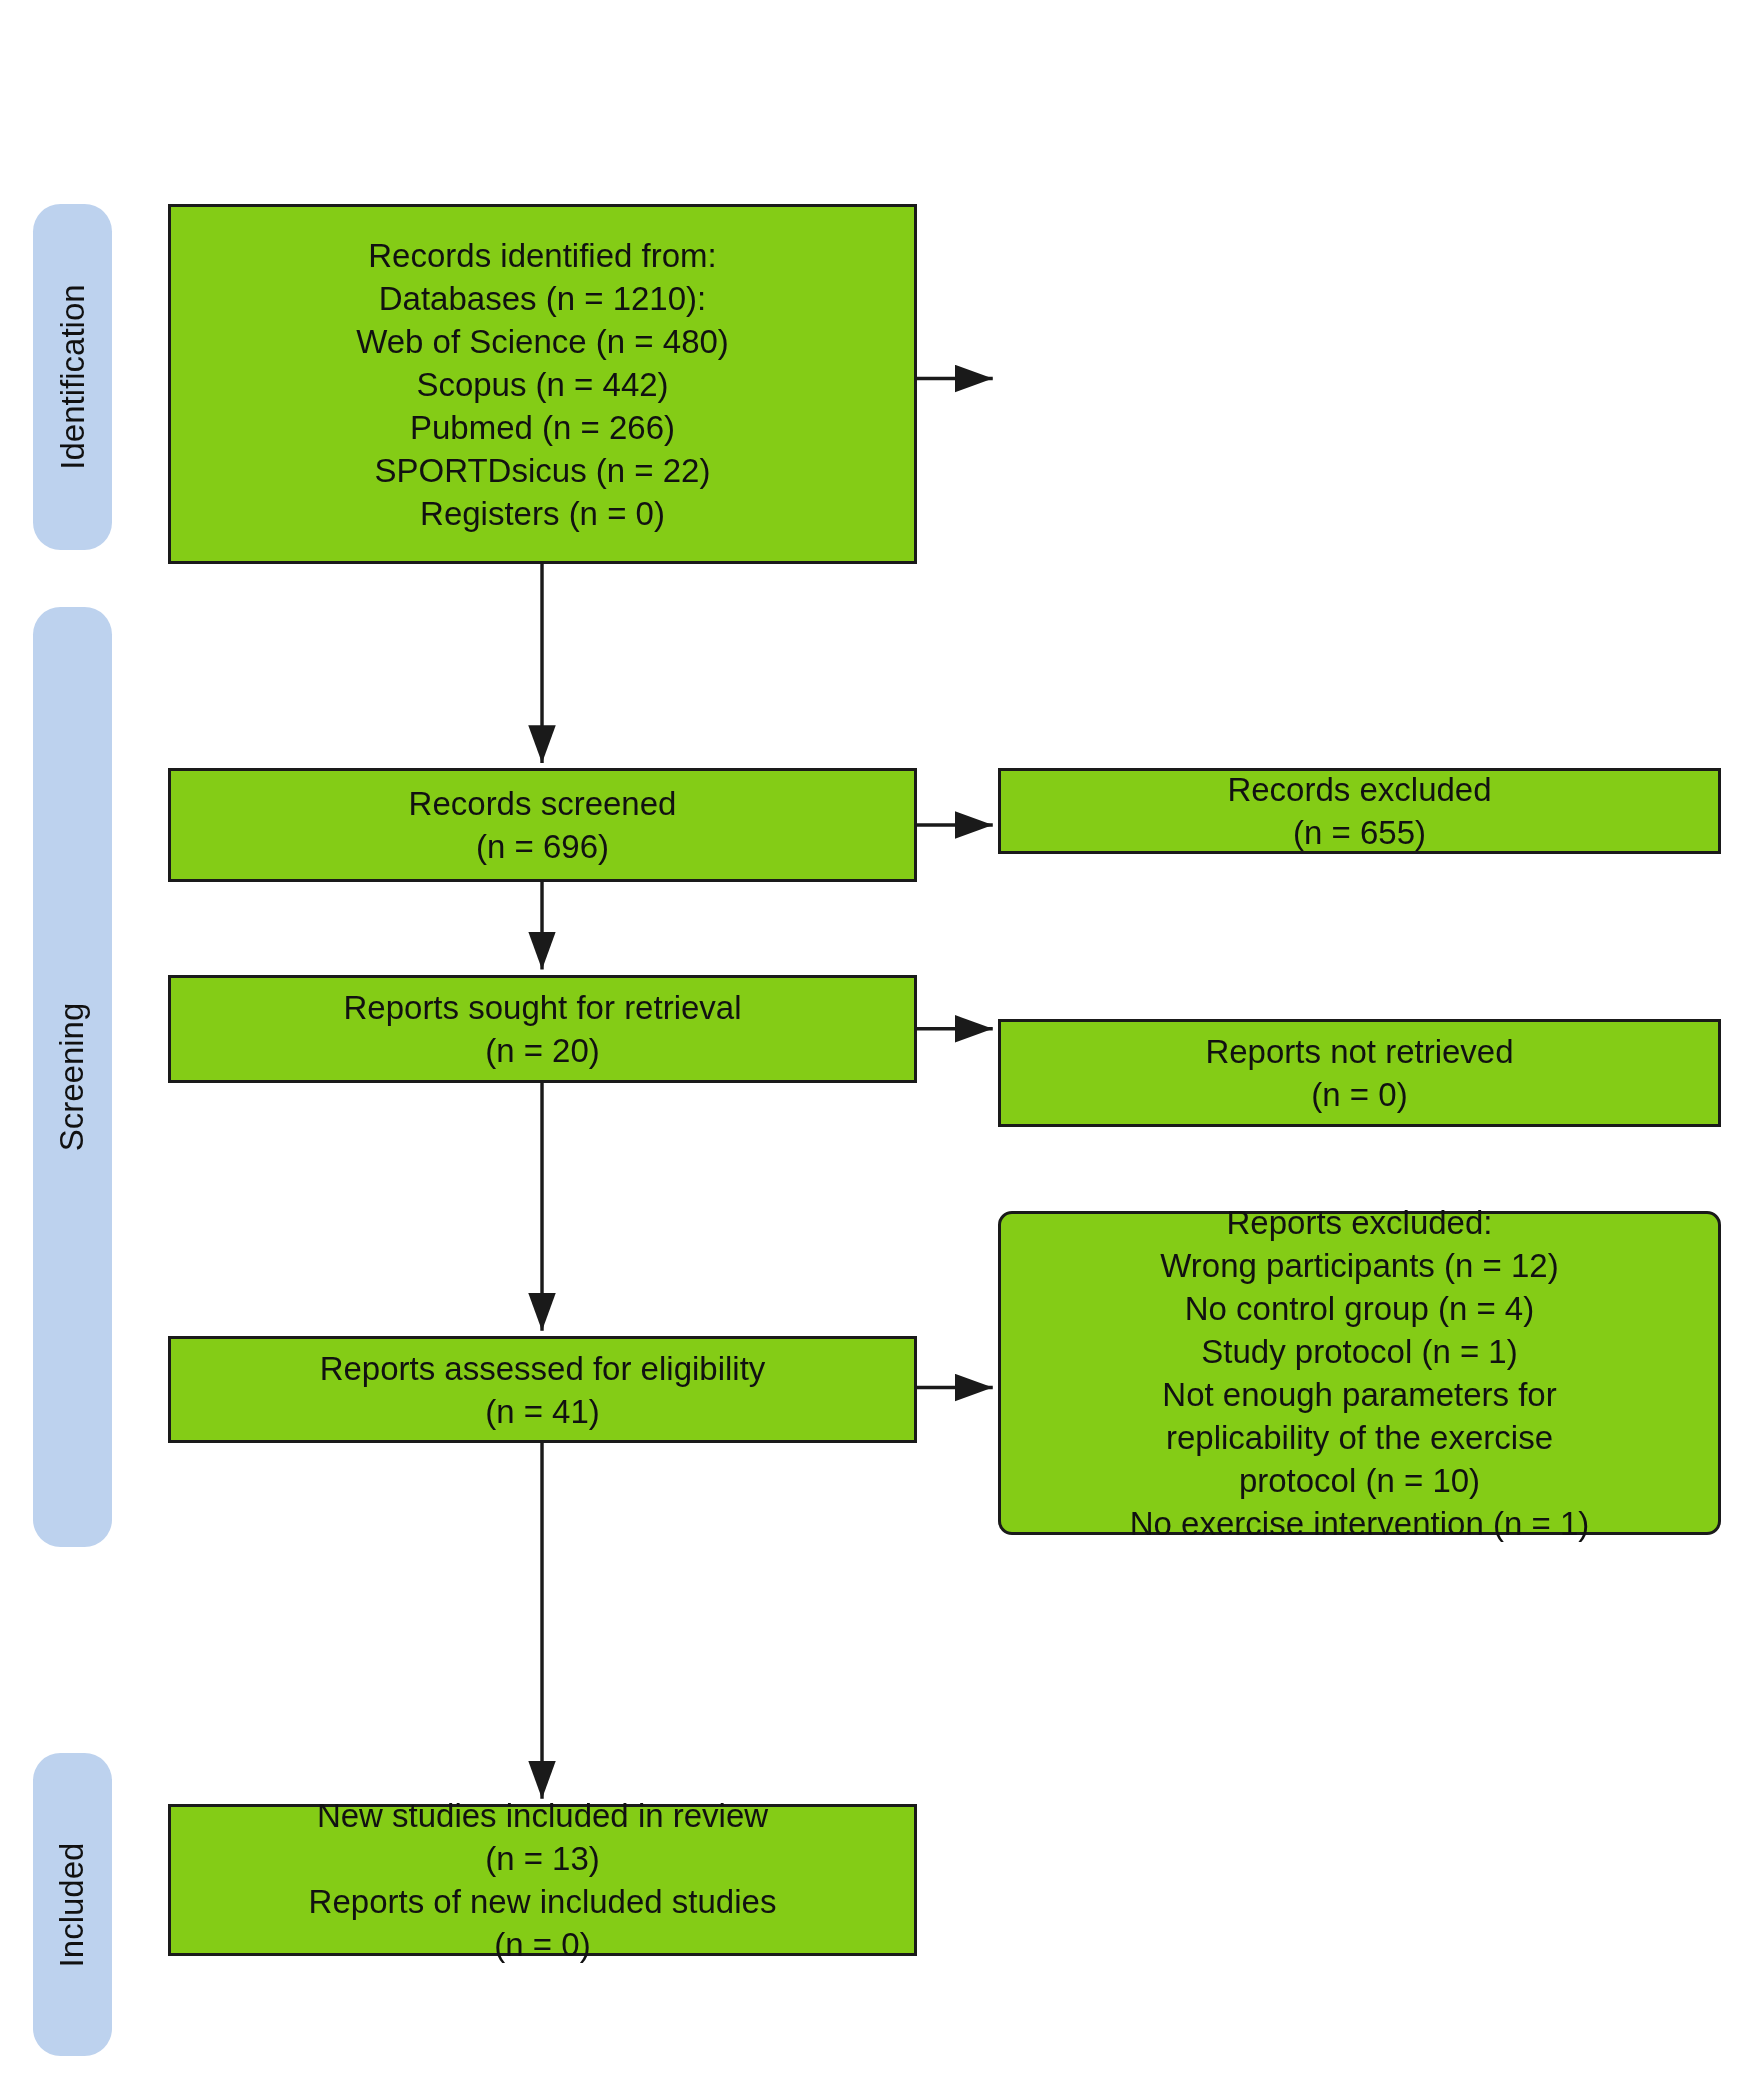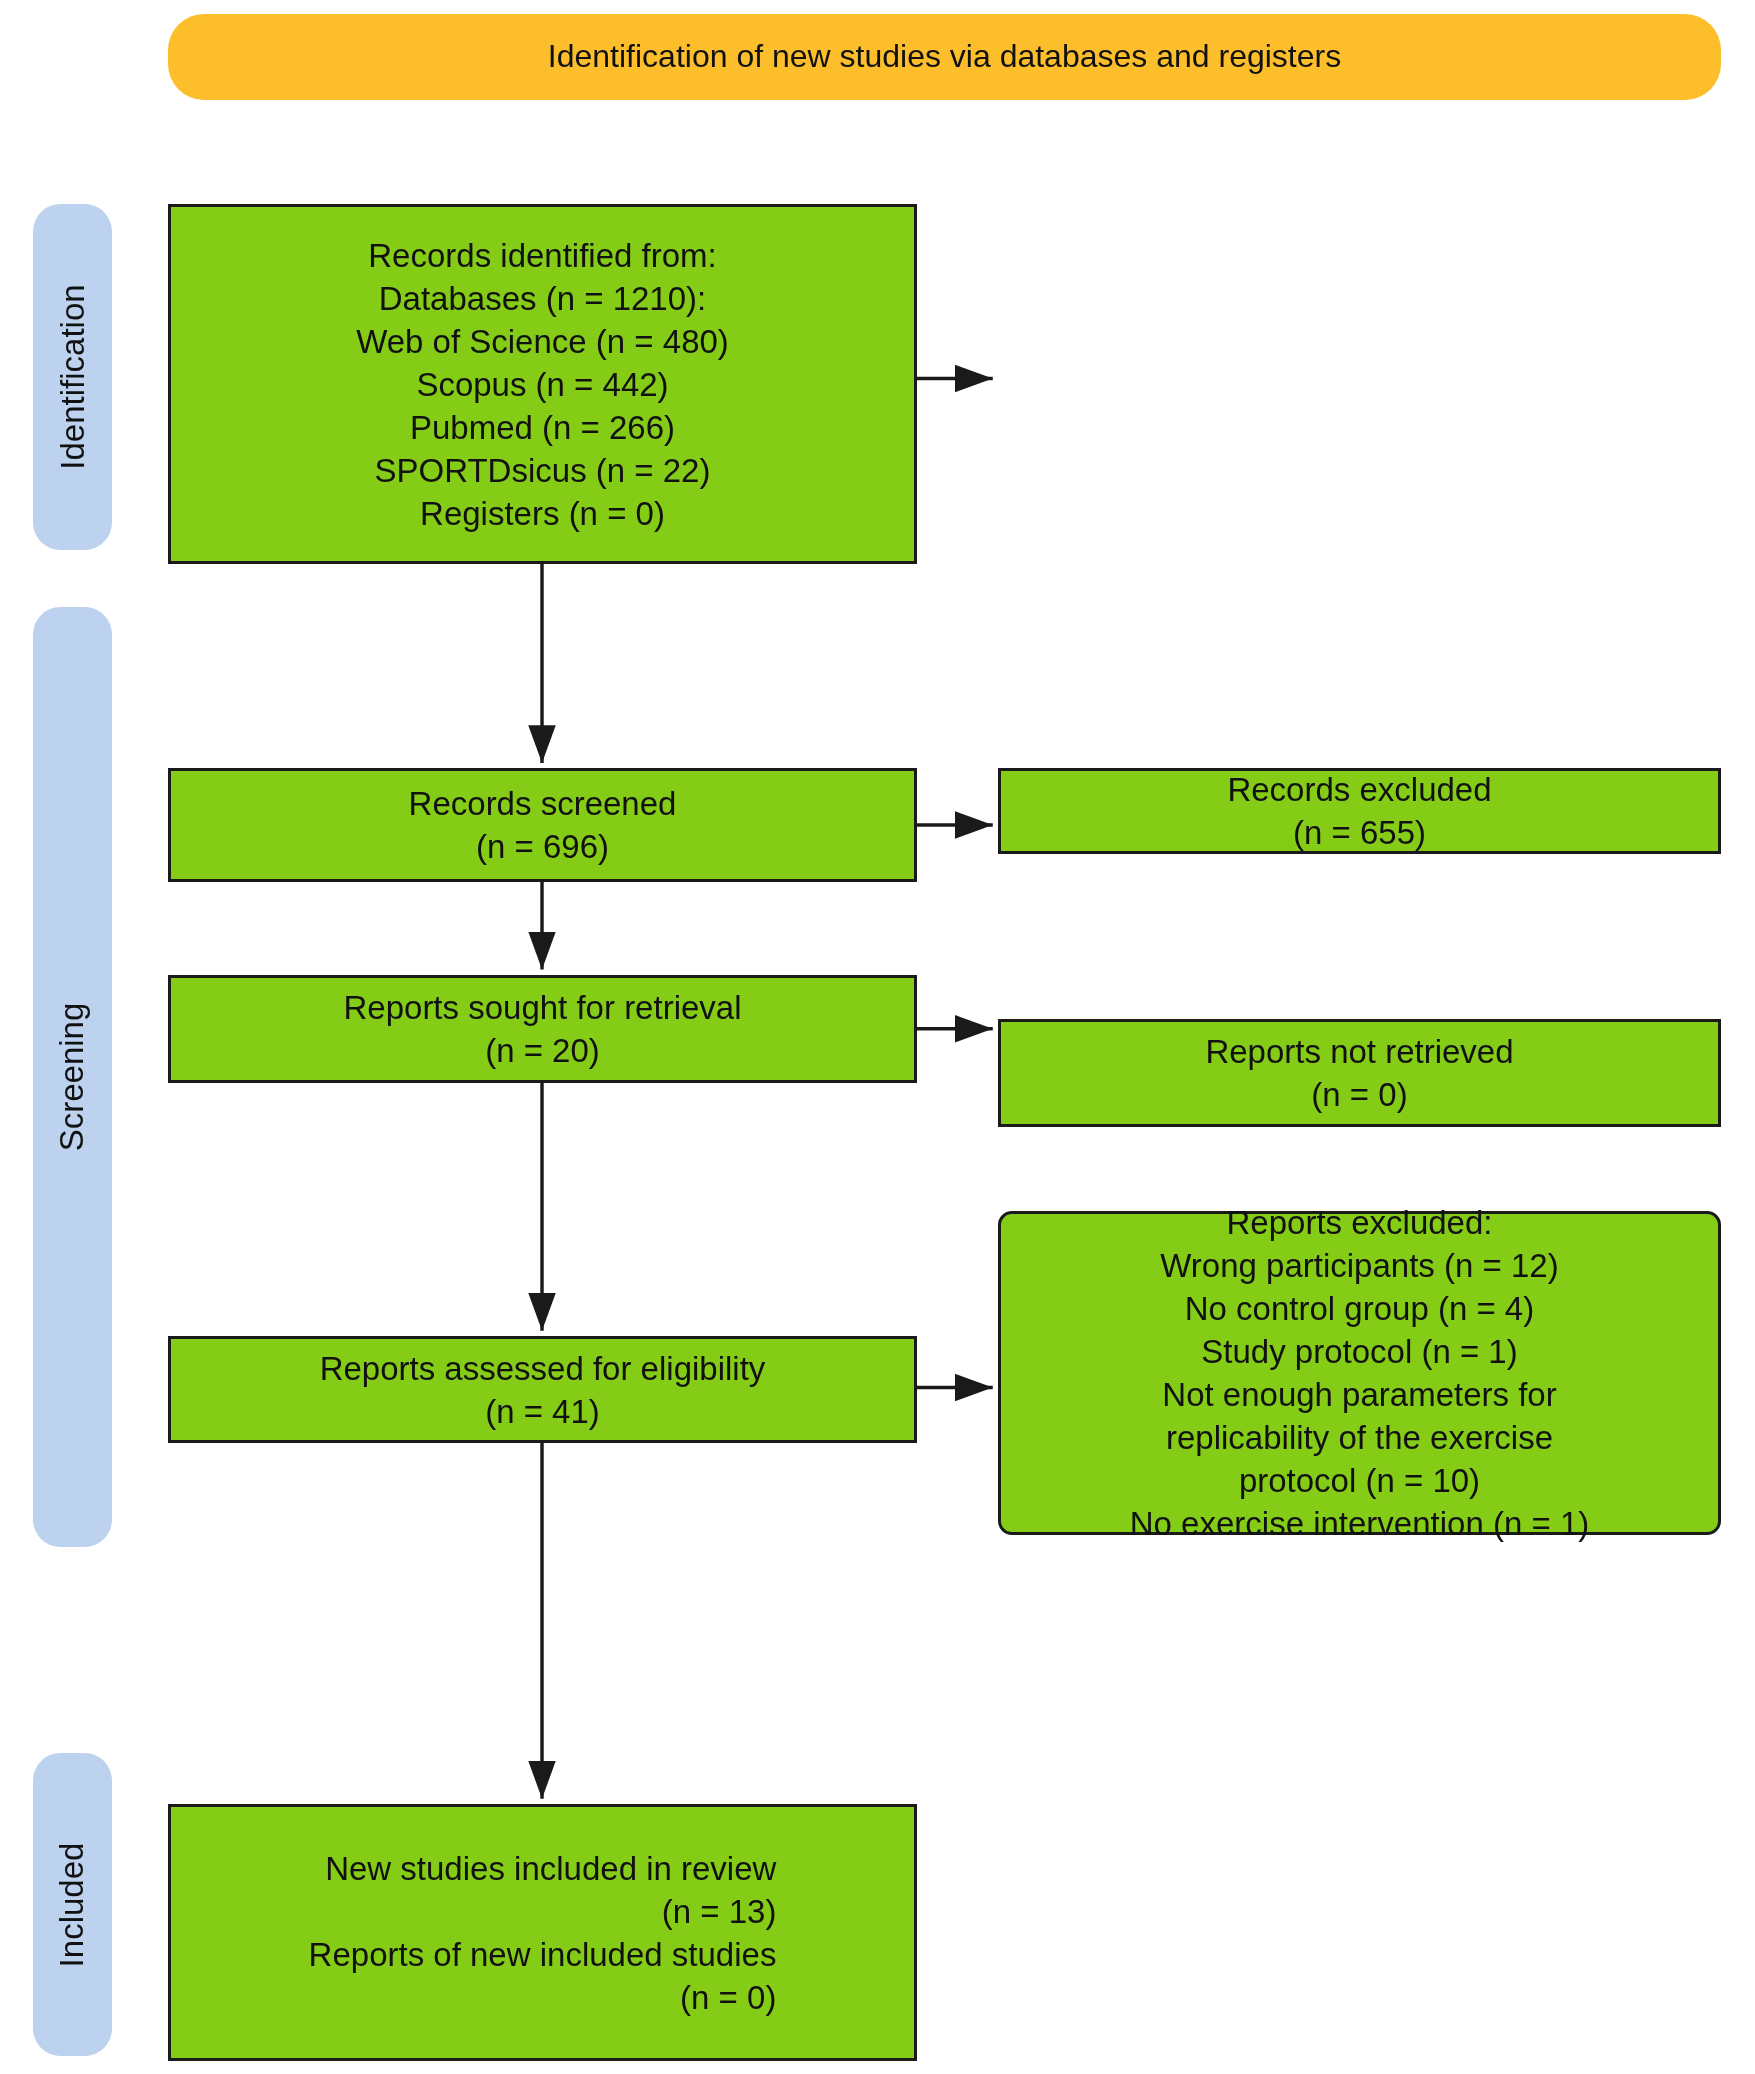--- a/index.html
+++ b/index.html
@@ -51,33 +51,32 @@
     padding: 0 5.2px;
   }
   #box-records-identified   { left: 168px;  top: 204px;  width: 749px; height: 360px; }
   #box-records-removed      { left: 998px; top: 269px;  width: 723px; height: 227px; }
   #box-records-screened     { left: 168px;  top: 768px;  width: 749px; height: 114px; }
   #box-records-excluded     { left: 998px; top: 768px;  width: 723px; height: 86px; }
   #box-reports-sought       { left: 168px;  top: 975px; width: 749px; height: 108px; }
   #box-reports-not-retrieved{ left: 998px; top: 975px; width: 723px; height: 108px; margin-top: 44px; }
   #box-reports-assessed     { left: 168px;  top: 1336px; width: 749px; height: 107px; }
   #box-reports-excluded     { left: 998px; top: 1211px; width: 723px; height: 324px; border-radius: 14px; }
-  #box-new-studies          { left: 168px;  top: 1804px; width: 749px; height: 257px; text-align: right; }
+  #box-new-studies          { left: 168px;  top: 1804px; width: 749px; height: 152px; }
   .arrows {
     position: absolute;
     left: 0; top: 0;
     pointer-events: none;
   }
 </style>
 </head>
 <body>
 
 <div class="canvas">
 
-  <div class="banner" style="background: rgb(253, 190, 44);">Identification of new studies via databases and registers</div>
 
   <div class="stage" id="stage-identification" style="background: rgb(189, 210, 238);">
     <span class="vtext">Identification</span>
   </div>
 
   <div class="stage" id="stage-screening" style="background: rgb(189, 210, 238);">
     <span class="vtext">Screening</span>
   </div>
 
   <div class="stage" id="stage-included" style="background: rgb(189, 210, 238);">

